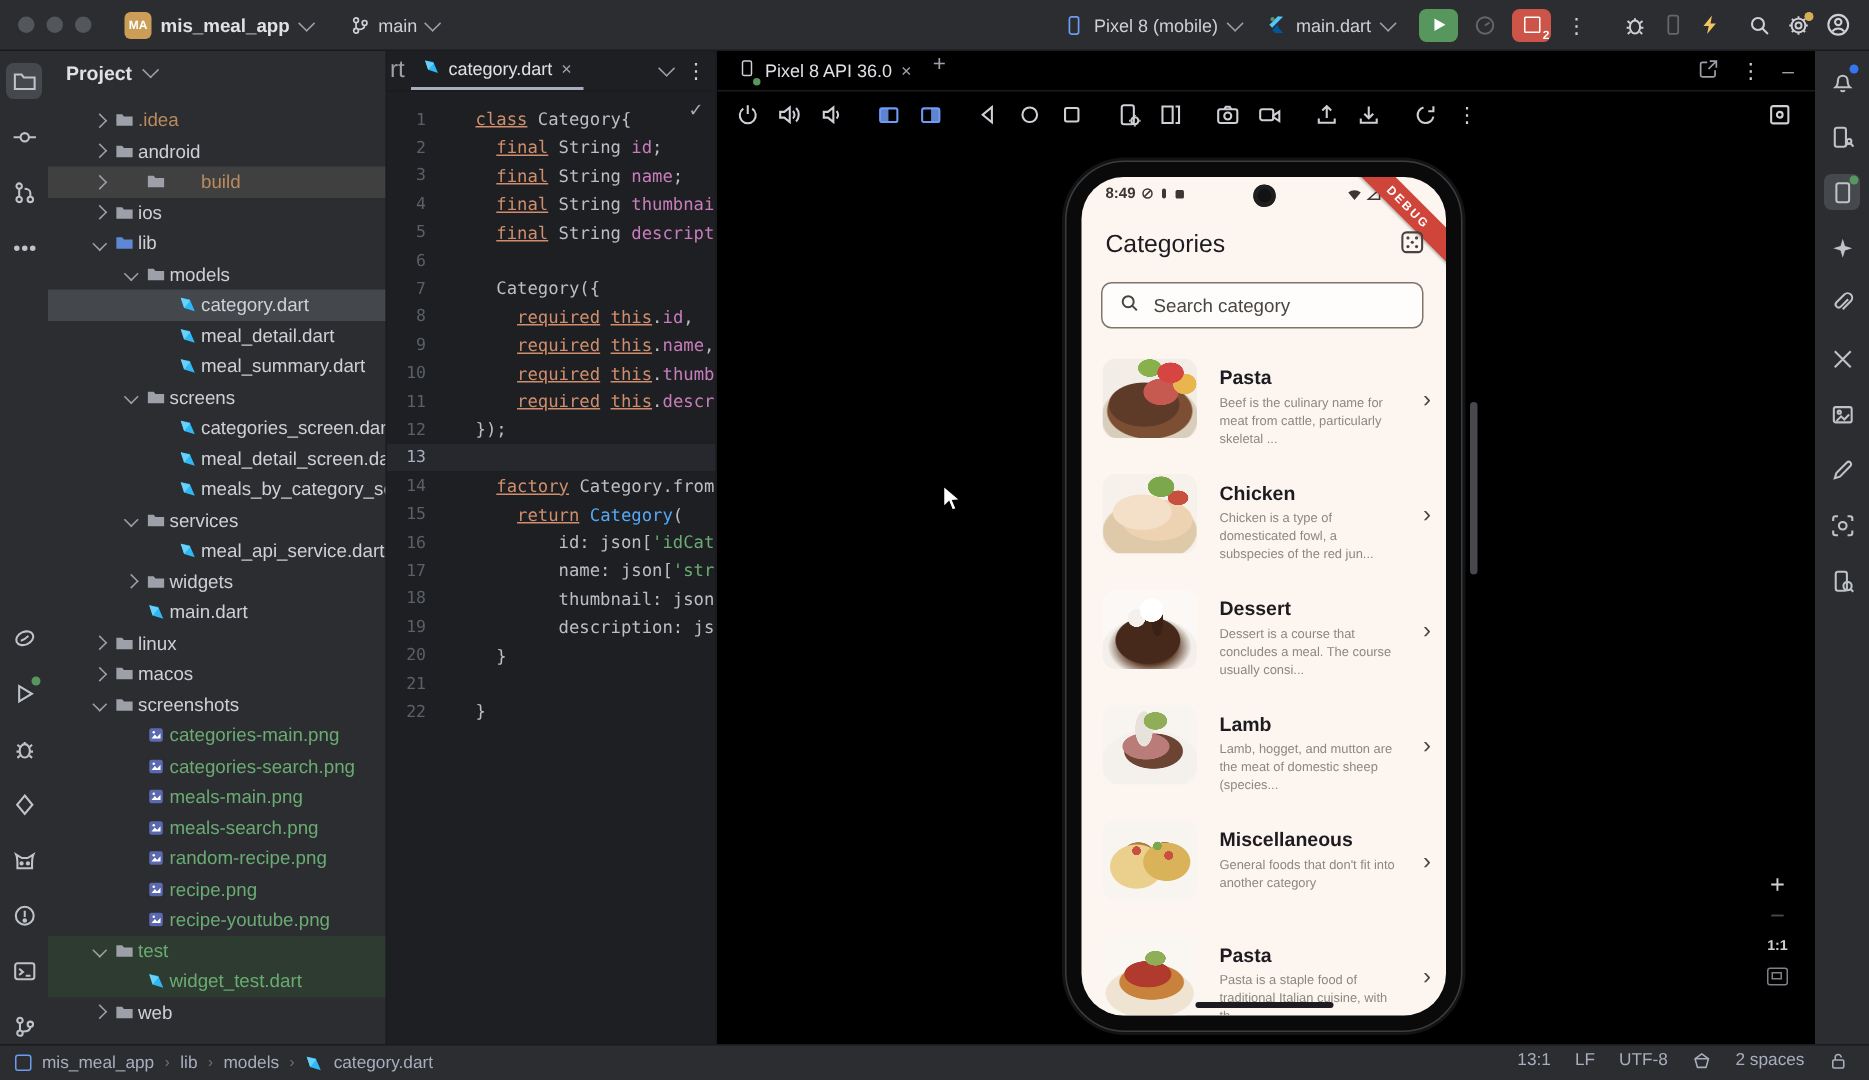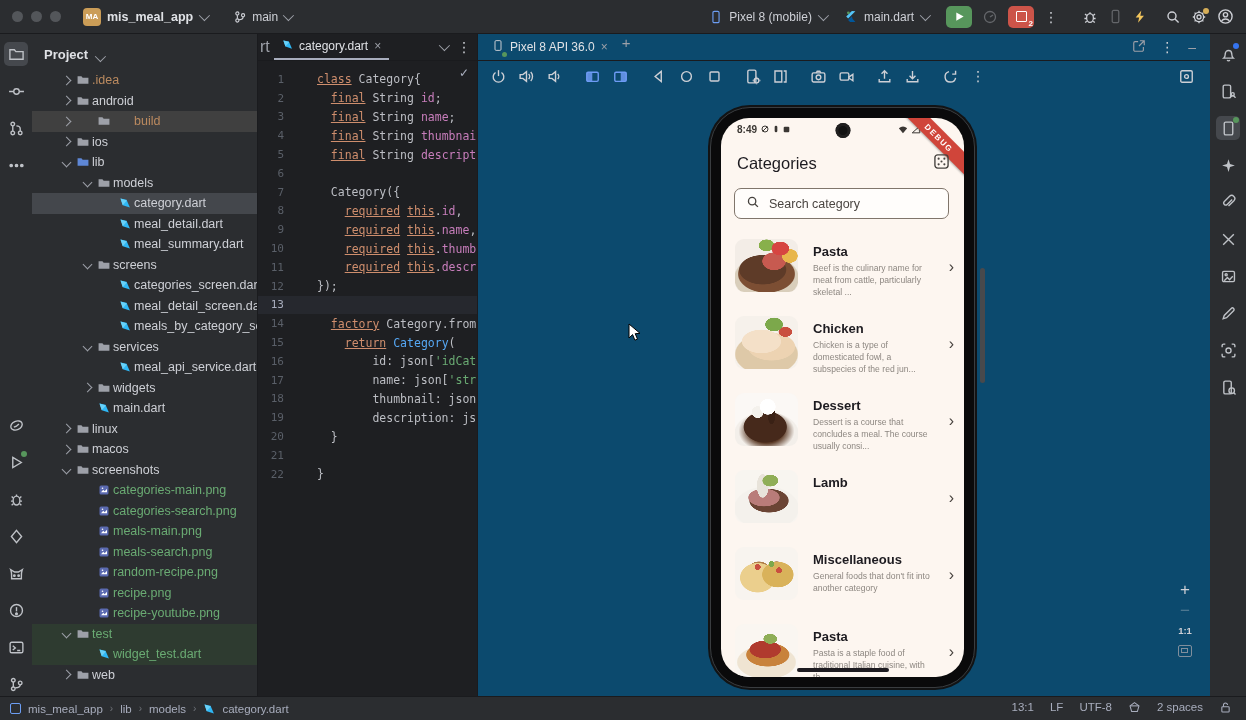--- a/index.html
+++ b/index.html
@@ -33,21 +33,21 @@
   .dot-green{background:#57965C;}
   
   .main{position:absolute;top:34px;left:0;width:1246px;height:662px;display:flex;}
   .strip{width:32px;background:#2B2D30;display:flex;flex-direction:column;align-items:center;padding-top:8px;box-sizing:border-box;gap:13px;}
   .strip.right{width:36px;}
   .strip-icon{width:24px;height:24px;border-radius:5px;display:flex;align-items:center;justify-content:center;color:#BFC2C7;position:relative;}
   .strip-icon.sel{background:#45484D;}
   .strip-spacer{flex:1;}
   
   .project{width:226px;background:#2B2D30;border-right:1px solid #1A1B1E;box-sizing:border-box;overflow:hidden;}
-  .proj-head{height:28px;display:flex;align-items:flex-end;gap:7px;padding-left:12px;}
+  .proj-head{height:28px;display:flex;align-items:center;gap:7px;padding-left:12px;}
   .proj-title{font-weight:700;font-size:13px;color:#DFE1E5;}
   .tree{padding-top:8px;}
   .trow{height:20.5px;display:flex;align-items:center;white-space:nowrap;overflow:hidden;font-size:12.5px;color:#CED0D6;}
   .trow .chev{width:16px;flex:none;display:flex;justify-content:center;color:#9DA0A8;}
   .trow .chev i{width:6px;height:6px;border-right:1.3px solid #9DA0A8;border-bottom:1.3px solid #9DA0A8;display:block;}
   .trow .chev .r{transform:rotate(-45deg);}
   .trow .chev .d{transform:rotate(45deg);}
   .trow .ticon{width:18px;flex:none;display:flex;justify-content:center;}
   .trow.sel{background:#44474C;}
   .trow.buildrow{background:#404040;gap:21px;}
@@ -63,21 +63,21 @@
   .tab-tools{display:flex;align-items:center;gap:10px;margin-left:auto;margin-right:6px;color:#9DA0A8;}
   .code{position:relative;padding-top:9px;font-family:"DejaVu Sans Mono","Liberation Mono",monospace;font-size:11.5px;}
   .cline{height:18.8px;display:flex;align-items:center;position:relative;}
   .cline.active{background:#26282E;}
   .lnum{width:26px;text-align:right;color:#5A5F68;flex:none;font-size:11px;}
   .cline.active .lnum{color:#A8ADBD;}
   .ctext{white-space:pre;margin-left:33px;}
   .tk-k{color:#CF8E6D;text-decoration:underline;}.tk-f{color:#C77DBB;}.tk-s{color:#6AAB73;}.tk-c{color:#56A8F5;}.tk-p{color:#BCBEC4;}
   .insp-check{position:absolute;right:8px;top:32px;color:#A8ADBD;font-size:12px;}
   
-  .devices{width:732px;background:#0c4a6e;position:relative;box-sizing:border-box;display:flex;flex-direction:column;}
+  .devices{width:732px;background:#000000;position:relative;box-sizing:border-box;display:flex;flex-direction:column;}
   .dtab{display:flex;align-items:center;gap:6px;padding:0 10px;margin-left:4px;color:#DFE1E5;font-size:12px;flex:none;}
   .plus{color:#9DA0A8;font-size:15px;margin-left:4px;}
   .dtab-tools{display:flex;align-items:center;gap:14px;margin-left:auto;margin-right:14px;color:#9DA0A8;}
   .dtoolbar{height:30px;display:flex;align-items:center;padding-left:8px;gap:4px;}
   .dtool{width:24px;height:22px;display:flex;align-items:center;justify-content:center;color:#CED0D6;border-radius:4px;}
   .dtool.gap{margin-left:10px;}
   .dtool.accent{color:#6E9BF5;}
   .dtool-right{margin-left:auto;margin-right:12px;}
   .stage{flex:1;position:relative;}
   
@@ -988,20 +988,21 @@
                 </div>
                 <div class="catitem">
                   <div class="catimg img-dessert"></div>
                   <div class="cat-title">Dessert</div>
                   <div class="cat-desc">Dessert is a course that concludes a meal. The course usually consi...</div>
                   <div class="cat-chev">›</div>
                 </div>
                 <div class="catitem">
                   <div class="catimg img-lamb"></div>
                   <div class="cat-title">Lamb</div>
+                  <div class="cat-desc">Lamb, hogget, and mutton are the meat of domestic sheep (species...</div>
                   <div class="cat-chev">›</div>
                 </div>
                 <div class="catitem">
                   <div class="catimg img-misc"></div>
                   <div class="cat-title">Miscellaneous</div>
                   <div class="cat-desc">General foods that don't fit into another category</div>
                   <div class="cat-chev">›</div>
                 </div>
                 <div class="catitem">
                   <div class="catimg img-pasta"></div>

